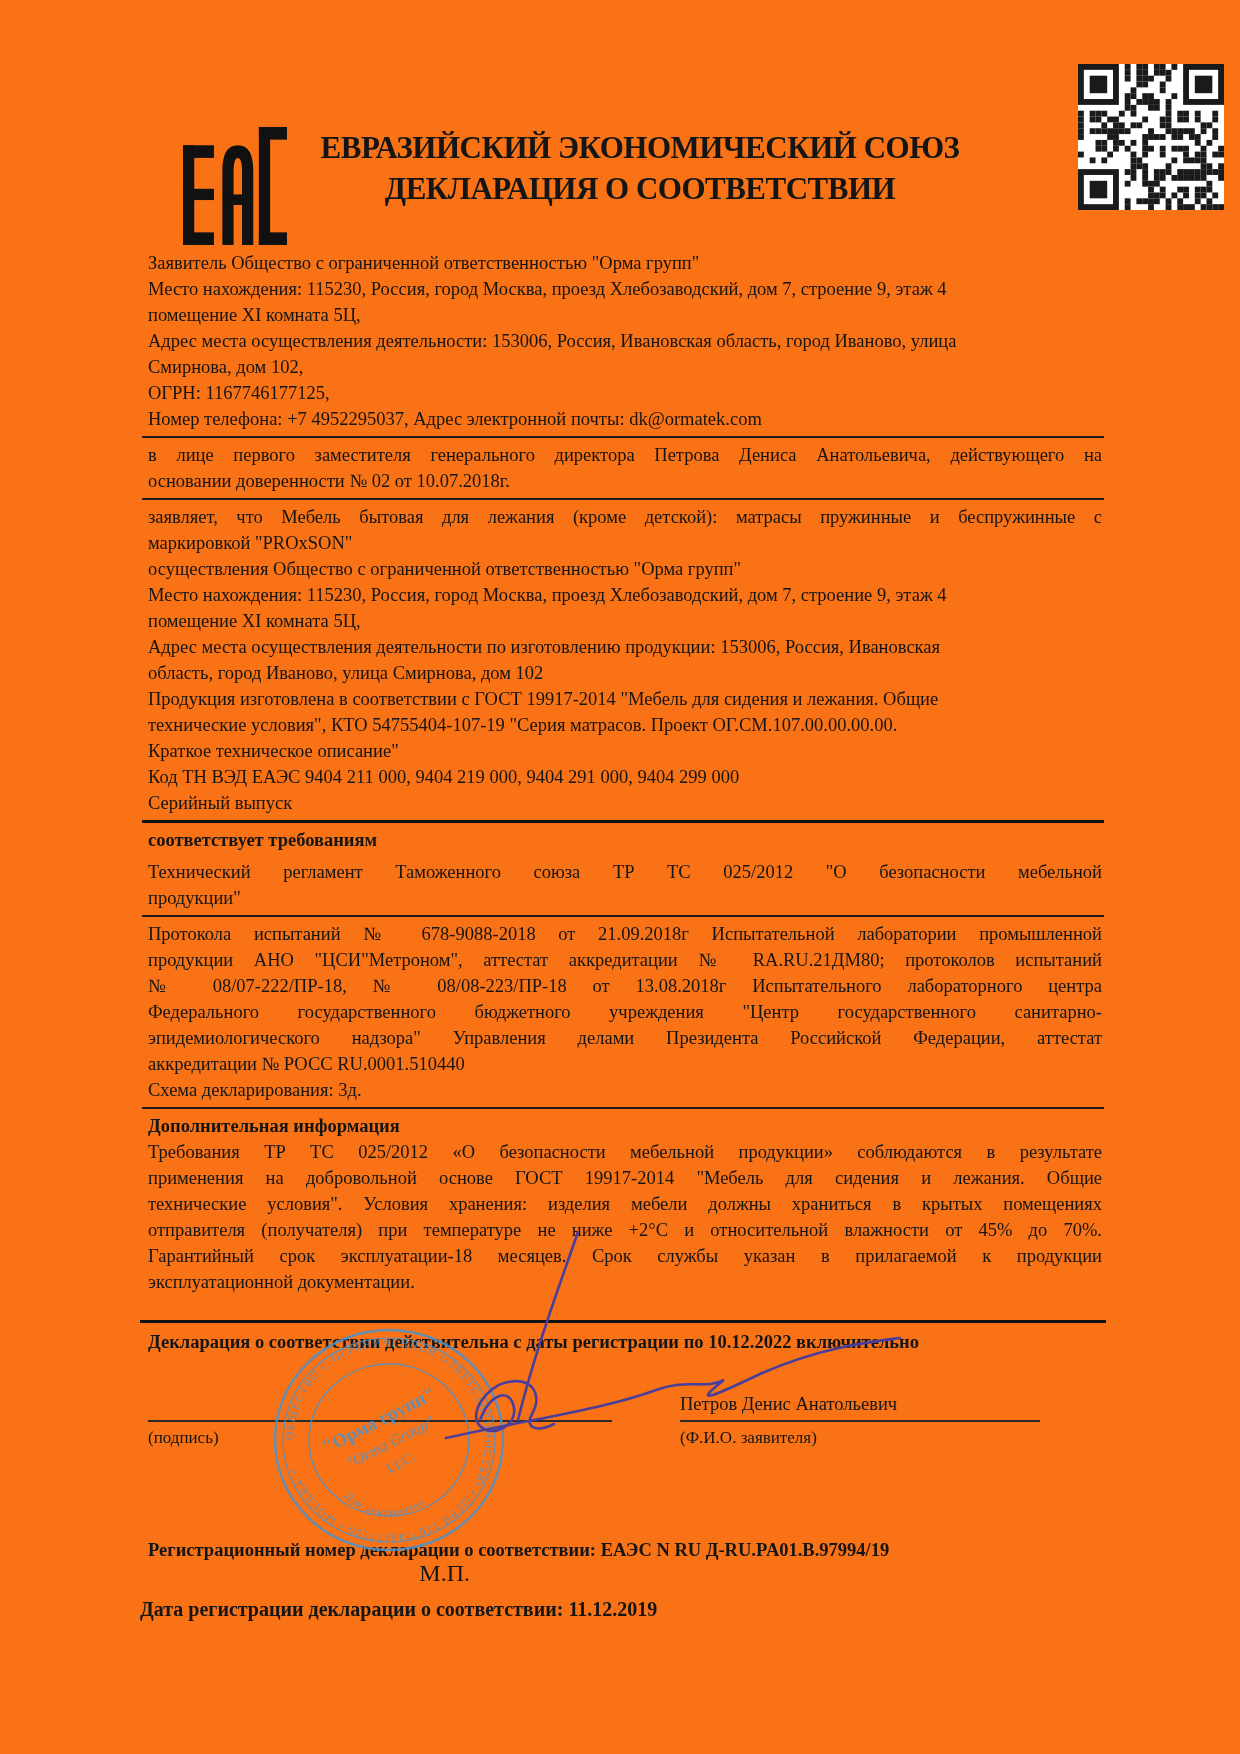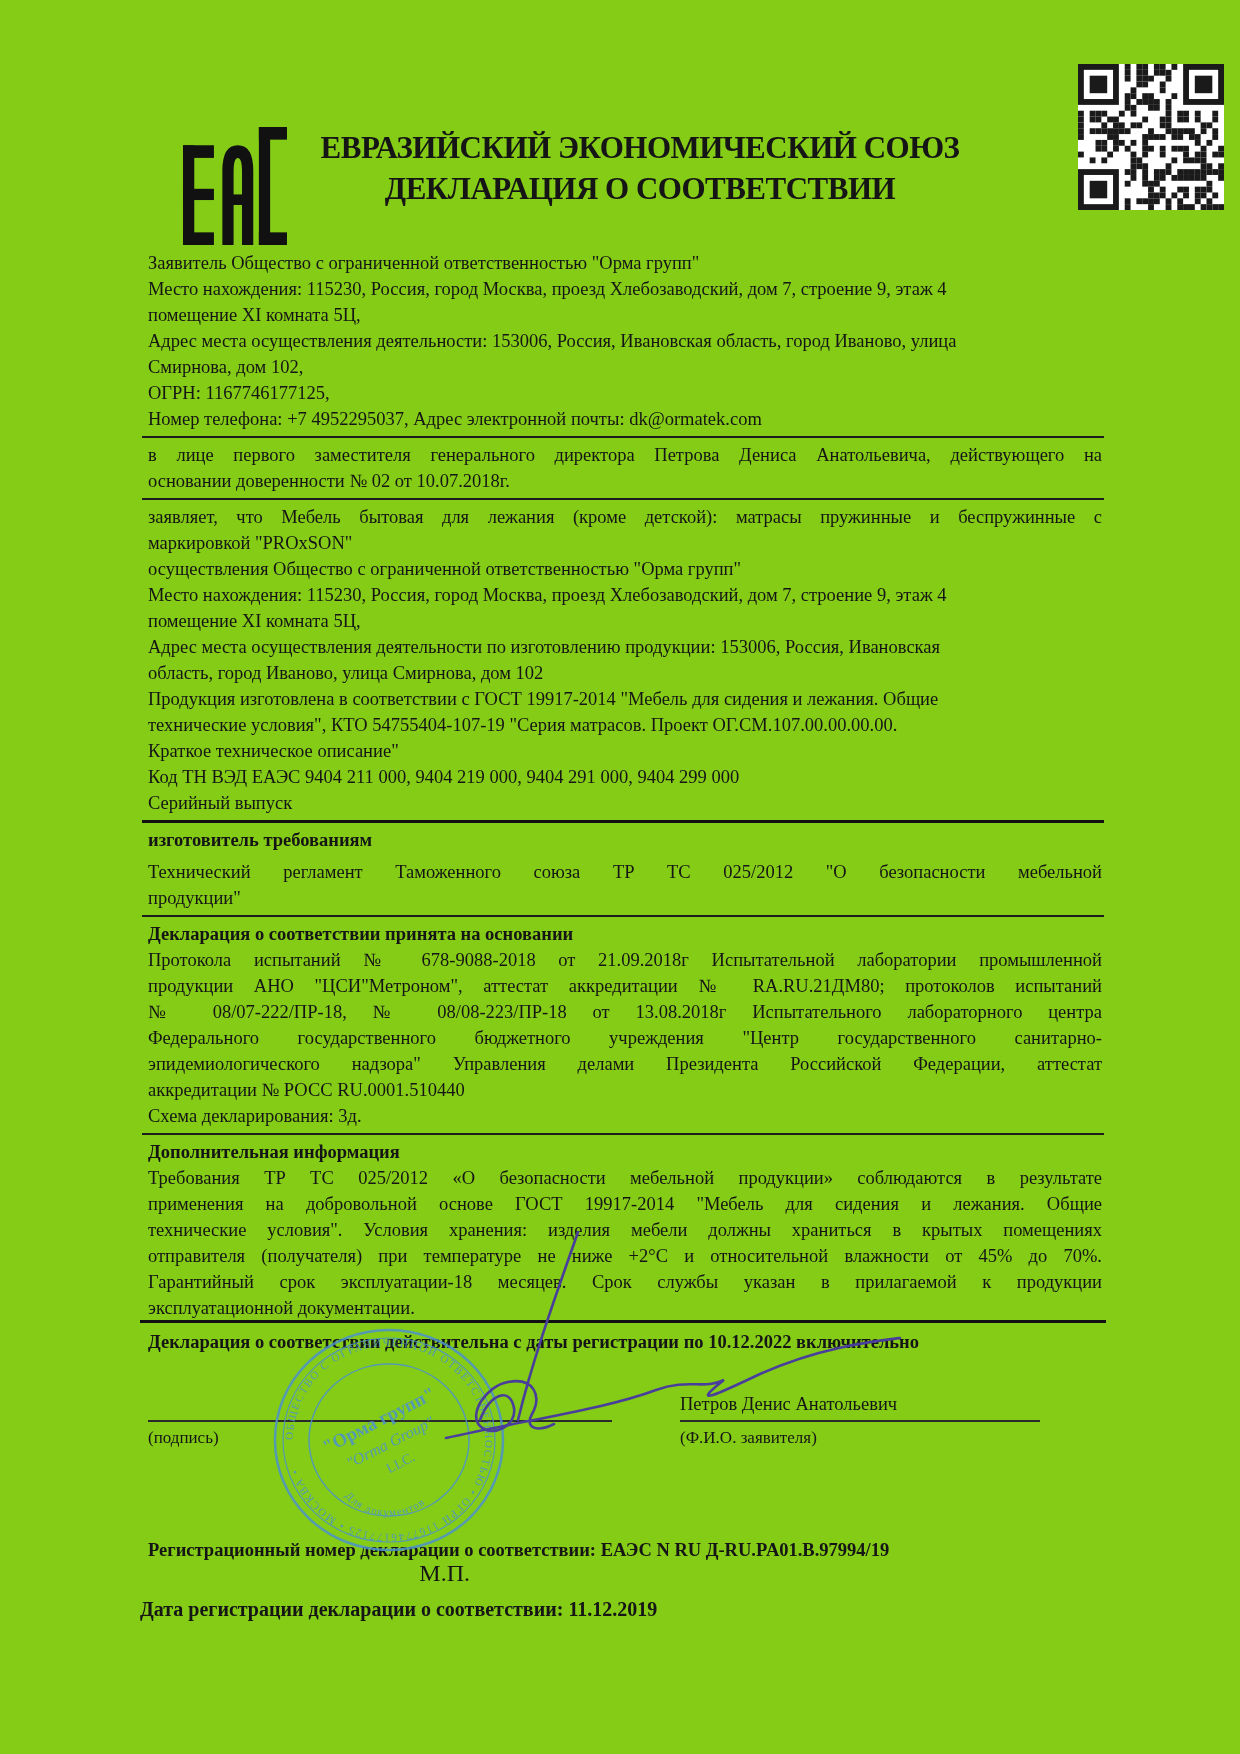--- a/index.html
+++ b/index.html
@@ -1,18 +1,18 @@
 <!DOCTYPE html>
 <html><head>
 <meta charset="utf-8">
 <style>
   * { margin:0; padding:0; box-sizing:border-box; }
   html,body { background:#e8e8e8; }
   #page {
-    position:relative; width:1240px; height:1754px; background:#84cc16;
+    position:relative; width:1240px; height:1754px; background:#f97316;
     margin:0 auto; overflow:hidden;
     font-family:"Liberation Serif","DejaVu Serif",serif;
     color:#151515;
   }
   
   .eac-logo { position:absolute; left:183px; top:127px; }
   .titles { position:absolute; left:300px; top:130px; width:680px; text-align:center; }
   .t1 { font-size:31px; font-weight:bold; letter-spacing:-0.5px; white-space:nowrap; }
   .t2 { font-size:31px; font-weight:bold; letter-spacing:-0.5px; margin-top:5px; white-space:nowrap; }
   .qr { position:absolute; left:1078px; top:64px; }
@@ -314,27 +314,26 @@
     <div class="ln">Адрес места осуществления деятельности по изготовлению продукции: 153006, Россия, Ивановская</div>
     <div class="ln">область, город Иваново, улица Смирнова, дом 102</div>
     <div class="ln">Продукция изготовлена в соответствии с ГОСТ 19917-2014 "Мебель для сидения и лежания. Общие</div>
     <div class="ln">технические условия", КТО 54755404-107-19 "Серия матрасов. Проект ОГ.СМ.107.00.00.00.00.</div>
     <div class="ln">Краткое техническое описание"</div>
     <div class="ln">Код ТН ВЭД ЕАЭС 9404 211 000, 9404 219 000, 9404 291 000, 9404 299 000</div>
     <div class="ln">Серийный выпуск</div>
 
     <hr class="rule thick">
 
-    <div class="ln hdrline">изготовитель требованиям</div>
+    <div class="ln hdrline">соответствует требованиям</div>
     <div class="ln jl gap6">Технический регламент Таможенного союза ТР ТС 025/2012 "О безопасности мебельной</div>
     <div class="ln">продукции"</div>
 
     <hr class="rule">
 
-    <div class="ln hdrline">Декларация о соответствии принята на основании</div>
     <div class="ln jl">Протокола испытаний № 678-9088-2018 от 21.09.2018г Испытательной лаборатории промышленной</div>
     <div class="ln jl">продукции АНО "ЦСИ"Метроном", аттестат аккредитации № RA.RU.21ДМ80; протоколов испытаний</div>
     <div class="ln jl">№ 08/07-222/ПР-18, № 08/08-223/ПР-18 от 13.08.2018г Испытательного лабораторного центра</div>
     <div class="ln jl">Федерального государственного бюджетного учреждения "Центр государственного санитарно-</div>
     <div class="ln jl">эпидемиологического надзора" Управления делами Президента Российской Федерации, аттестат</div>
     <div class="ln">аккредитации № РОСС RU.0001.510440</div>
     <div class="ln">Схема декларирования: 3д.</div>
 
     <hr class="rule">
 

